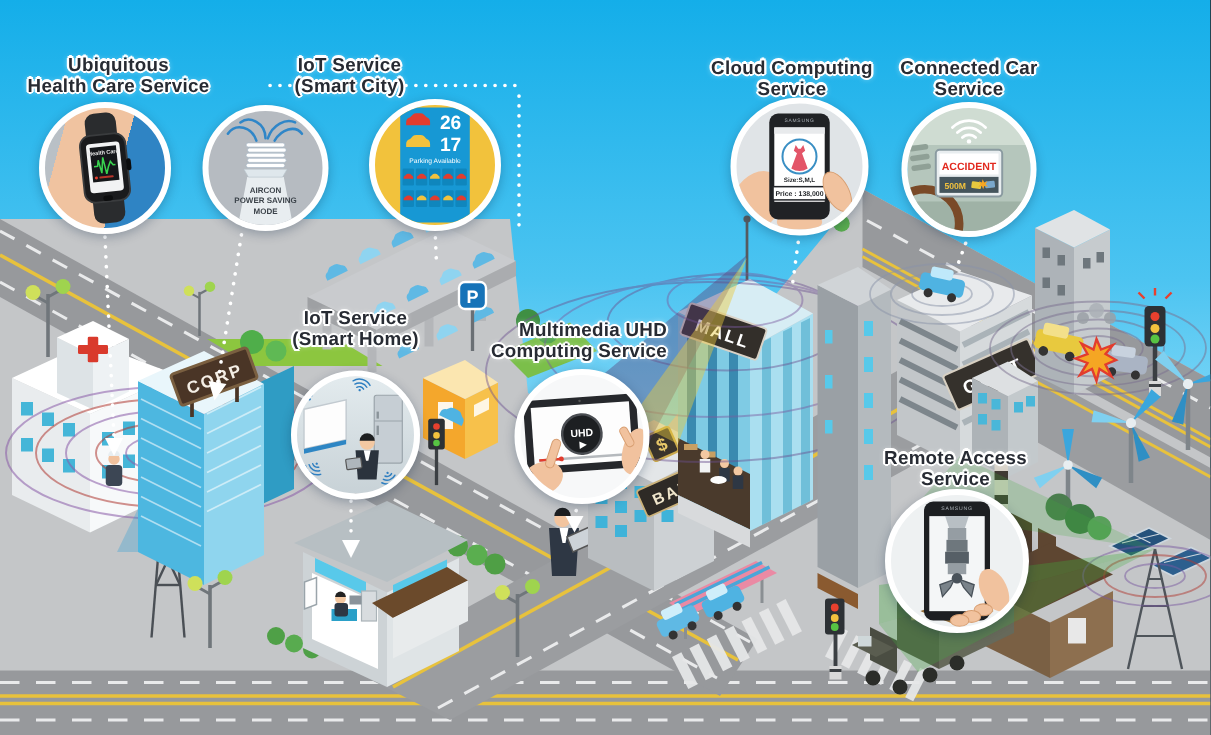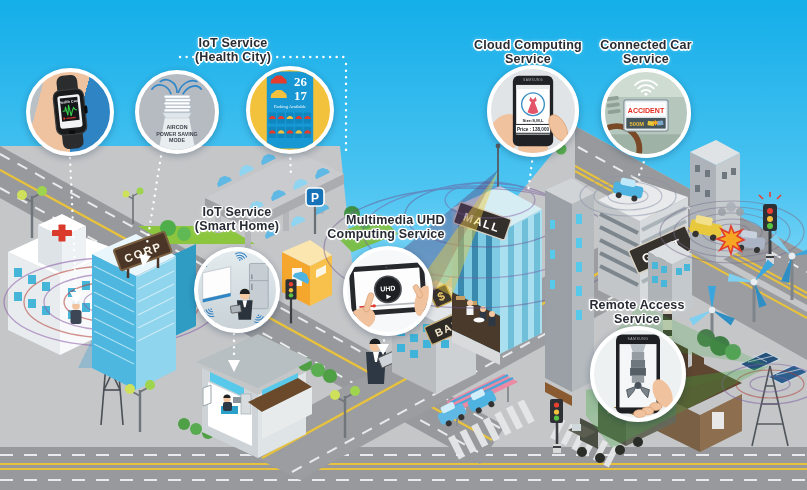--- a/index.html
+++ b/index.html
@@ -591,23 +591,27 @@
     <line x1="646" y1="156" x2="638" y2="178"></line>
   </g>
   <g fill="#fff">
     <polygon points="70,292 82,292 76,304"></polygon>
     <polygon points="139,254 151,256 143,267"></polygon>
     <polygon points="228,360 240,360 234,372"></polygon>
     <polygon points="377,344 389,344 383,355"></polygon>
   </g>
 </svg>
 
+<div class="svc-label" style="left:79px;top:36px;">
+  <span>Ubiquitous</span>
+  <span>Health Care Service</span>
+</div>
 <div class="svc-label" style="left:233px;top:36px;">
   <span>IoT Service</span>
-  <span>(Health City)</span>
+  <span>(Smart City)</span>
 </div>
 <div class="svc-label" style="left:528px;top:38px;text-align:center;">
   <span>Cloud Computing</span>
   <span>Service</span>
 </div>
 <div class="svc-label" style="left:646px;top:38px;">
   <span>Connected Car</span>
   <span>Service</span>
 </div>
 <div class="svc-label" style="left:237px;top:205px;">
@@ -656,21 +660,21 @@
       <rect x="-15.8" y="-8.5" width="34" height="3.6" rx="1.8" fill="#fff" stroke="#a8b8c8" stroke-width=".6"></rect>
       <rect x="-17" y="-4" width="34" height="3.6" rx="1.8" fill="#fff" stroke="#a8b8c8" stroke-width=".6"></rect>
       <polygon points="-19,1 19,1 15,8 -15,8" fill="#dfe7ec" stroke="#b8c4cc" stroke-width=".6"></polygon>
     </g>
     <text x="0" y="22" text-anchor="middle" font-size="7" font-weight="bold" fill="#3c434a">AIRCON</text>
     <text x="0" y="31" text-anchor="middle" font-size="7" font-weight="bold" fill="#3c434a">POWER SAVING</text>
     <text x="0" y="40" text-anchor="middle" font-size="7" font-weight="bold" fill="#3c434a">MODE</text>
   </svg>
 </div>
 
-<div class="callout bg-parking" style="left:246px;top:66px;width:88px;height:88px;font-family:Liberation Serif, serif;">
+<div class="callout bg-parking" style="left:246px;top:66px;width:88px;height:88px;">
   <svg viewBox="-50 -50 100 100">
     <rect x="-29" y="-48" width="58" height="96" rx="3" fill="#1798d4"></rect>
     <use href="#carGlyph" transform="translate(-25,-44) scale(.95)" color="#e23c2e"></use>
     <text x="13" y="-30" text-anchor="middle" font-size="16" font-weight="bold" fill="#fff">26</text>
     <use href="#carGlyph" transform="translate(-25,-26) scale(.95)" color="#f2c23e"></use>
     <text x="13" y="-12" text-anchor="middle" font-size="16" font-weight="bold" fill="#fff">17</text>
     <text x="0" y="-2" text-anchor="middle" font-size="5.6" fill="#fff">Parking Available</text>
     <g>
       <g fill="#0f86bd">
         <rect x="-27" y="3" width="9.5" height="14" rx="1"></rect>

